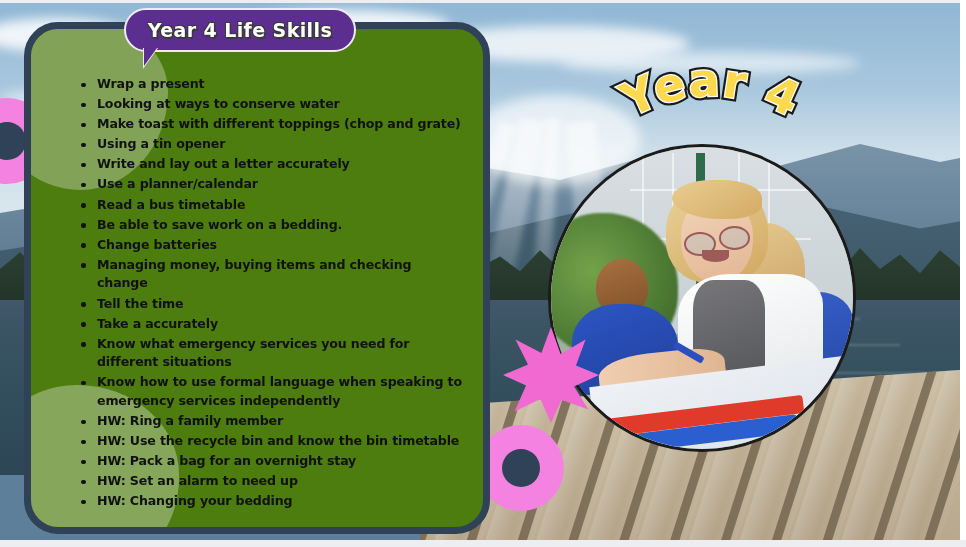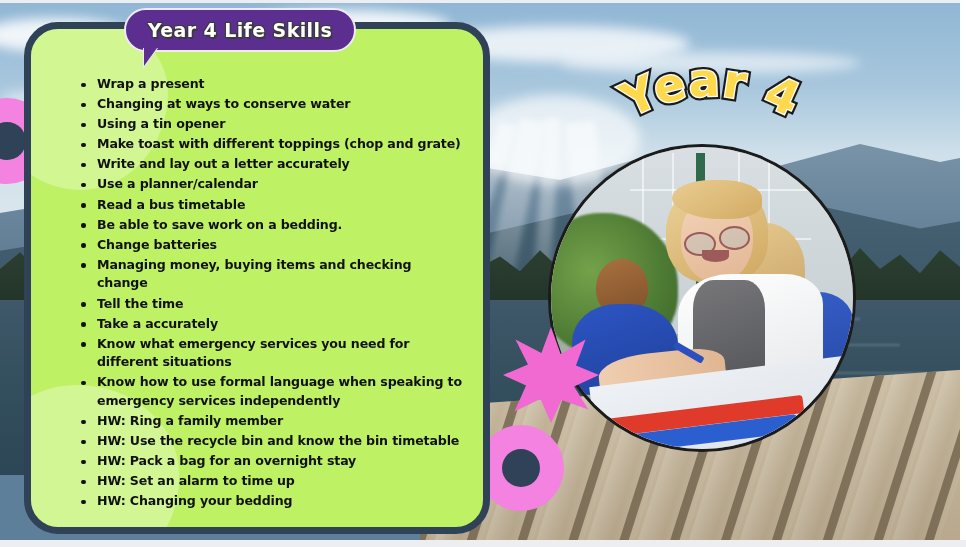--- a/index.html
+++ b/index.html
@@ -231,21 +231,21 @@
     font-family:"DejaVu Sans", sans-serif;
     font-size:46px; font-weight:bold;
     fill:#ffd94d; stroke:#ffffff; stroke-width:2.5px;
     paint-order:stroke fill; letter-spacing:1px;
   }
 
   
   .card {
     position:absolute; left:24px; top:22px;
     width:466px; height:512px;
-    background:#bef264;
+    background:#4d7c0f;
     border:7px solid #2f4257;
     border-radius:34px;
     z-index:5;
     overflow:hidden;
   }
   .card-blob-tl {
     position:absolute; left:-38px; top:-14px;
     width:175px; height:175px;
     background:rgba(255,255,255,.30);
     border-radius:46% 54% 50% 50% / 50% 44% 56% 50%;
@@ -437,37 +437,37 @@
         <textPath href="#arcpath" startOffset="50%" text-anchor="middle">Year 4</textPath>
       </text>
     </svg>
   </div>
 
   <div class="card">
     <div class="card-blob-tl"></div>
     <div class="card-blob-bl"></div>
     <ul class="skills-list">
         <li>Wrap a present</li>
-        <li>Changing at ways to conserve water</li>
+        <li>Looking at ways to conserve water</li>
+        <li>Make toast with different toppings (chop and grate)</li>
         <li>Using a tin opener</li>
-        <li>Make toast with different toppings (chop and grate)</li>
         <li>Write and lay out a letter accurately</li>
         <li>Use a planner/calendar</li>
         <li>Read a bus timetable</li>
         <li>Be able to save work on a bedding.</li>
         <li>Change batteries</li>
         <li>Managing money, buying items and checking change</li>
         <li>Tell the time</li>
         <li>Take a accurately</li>
         <li>Know what emergency services you need for different situations</li>
         <li>Know how to use formal language when speaking to emergency services independently</li>
         <li>HW: Ring a family member</li>
         <li>HW: Use the recycle bin and know the bin timetable</li>
         <li>HW: Pack a bag for an overnight stay</li>
-        <li>HW: Set an alarm to time up</li>
+        <li>HW: Set an alarm to need up</li>
         <li>HW: Changing your bedding</li>
       </ul>
   </div>
 
   <div class="title-bubble">
     <span class="title-text">Year 4 Life Skills</span>
     <span class="tail-edge"></span>
     <span class="tail"></span>
   </div>
 

